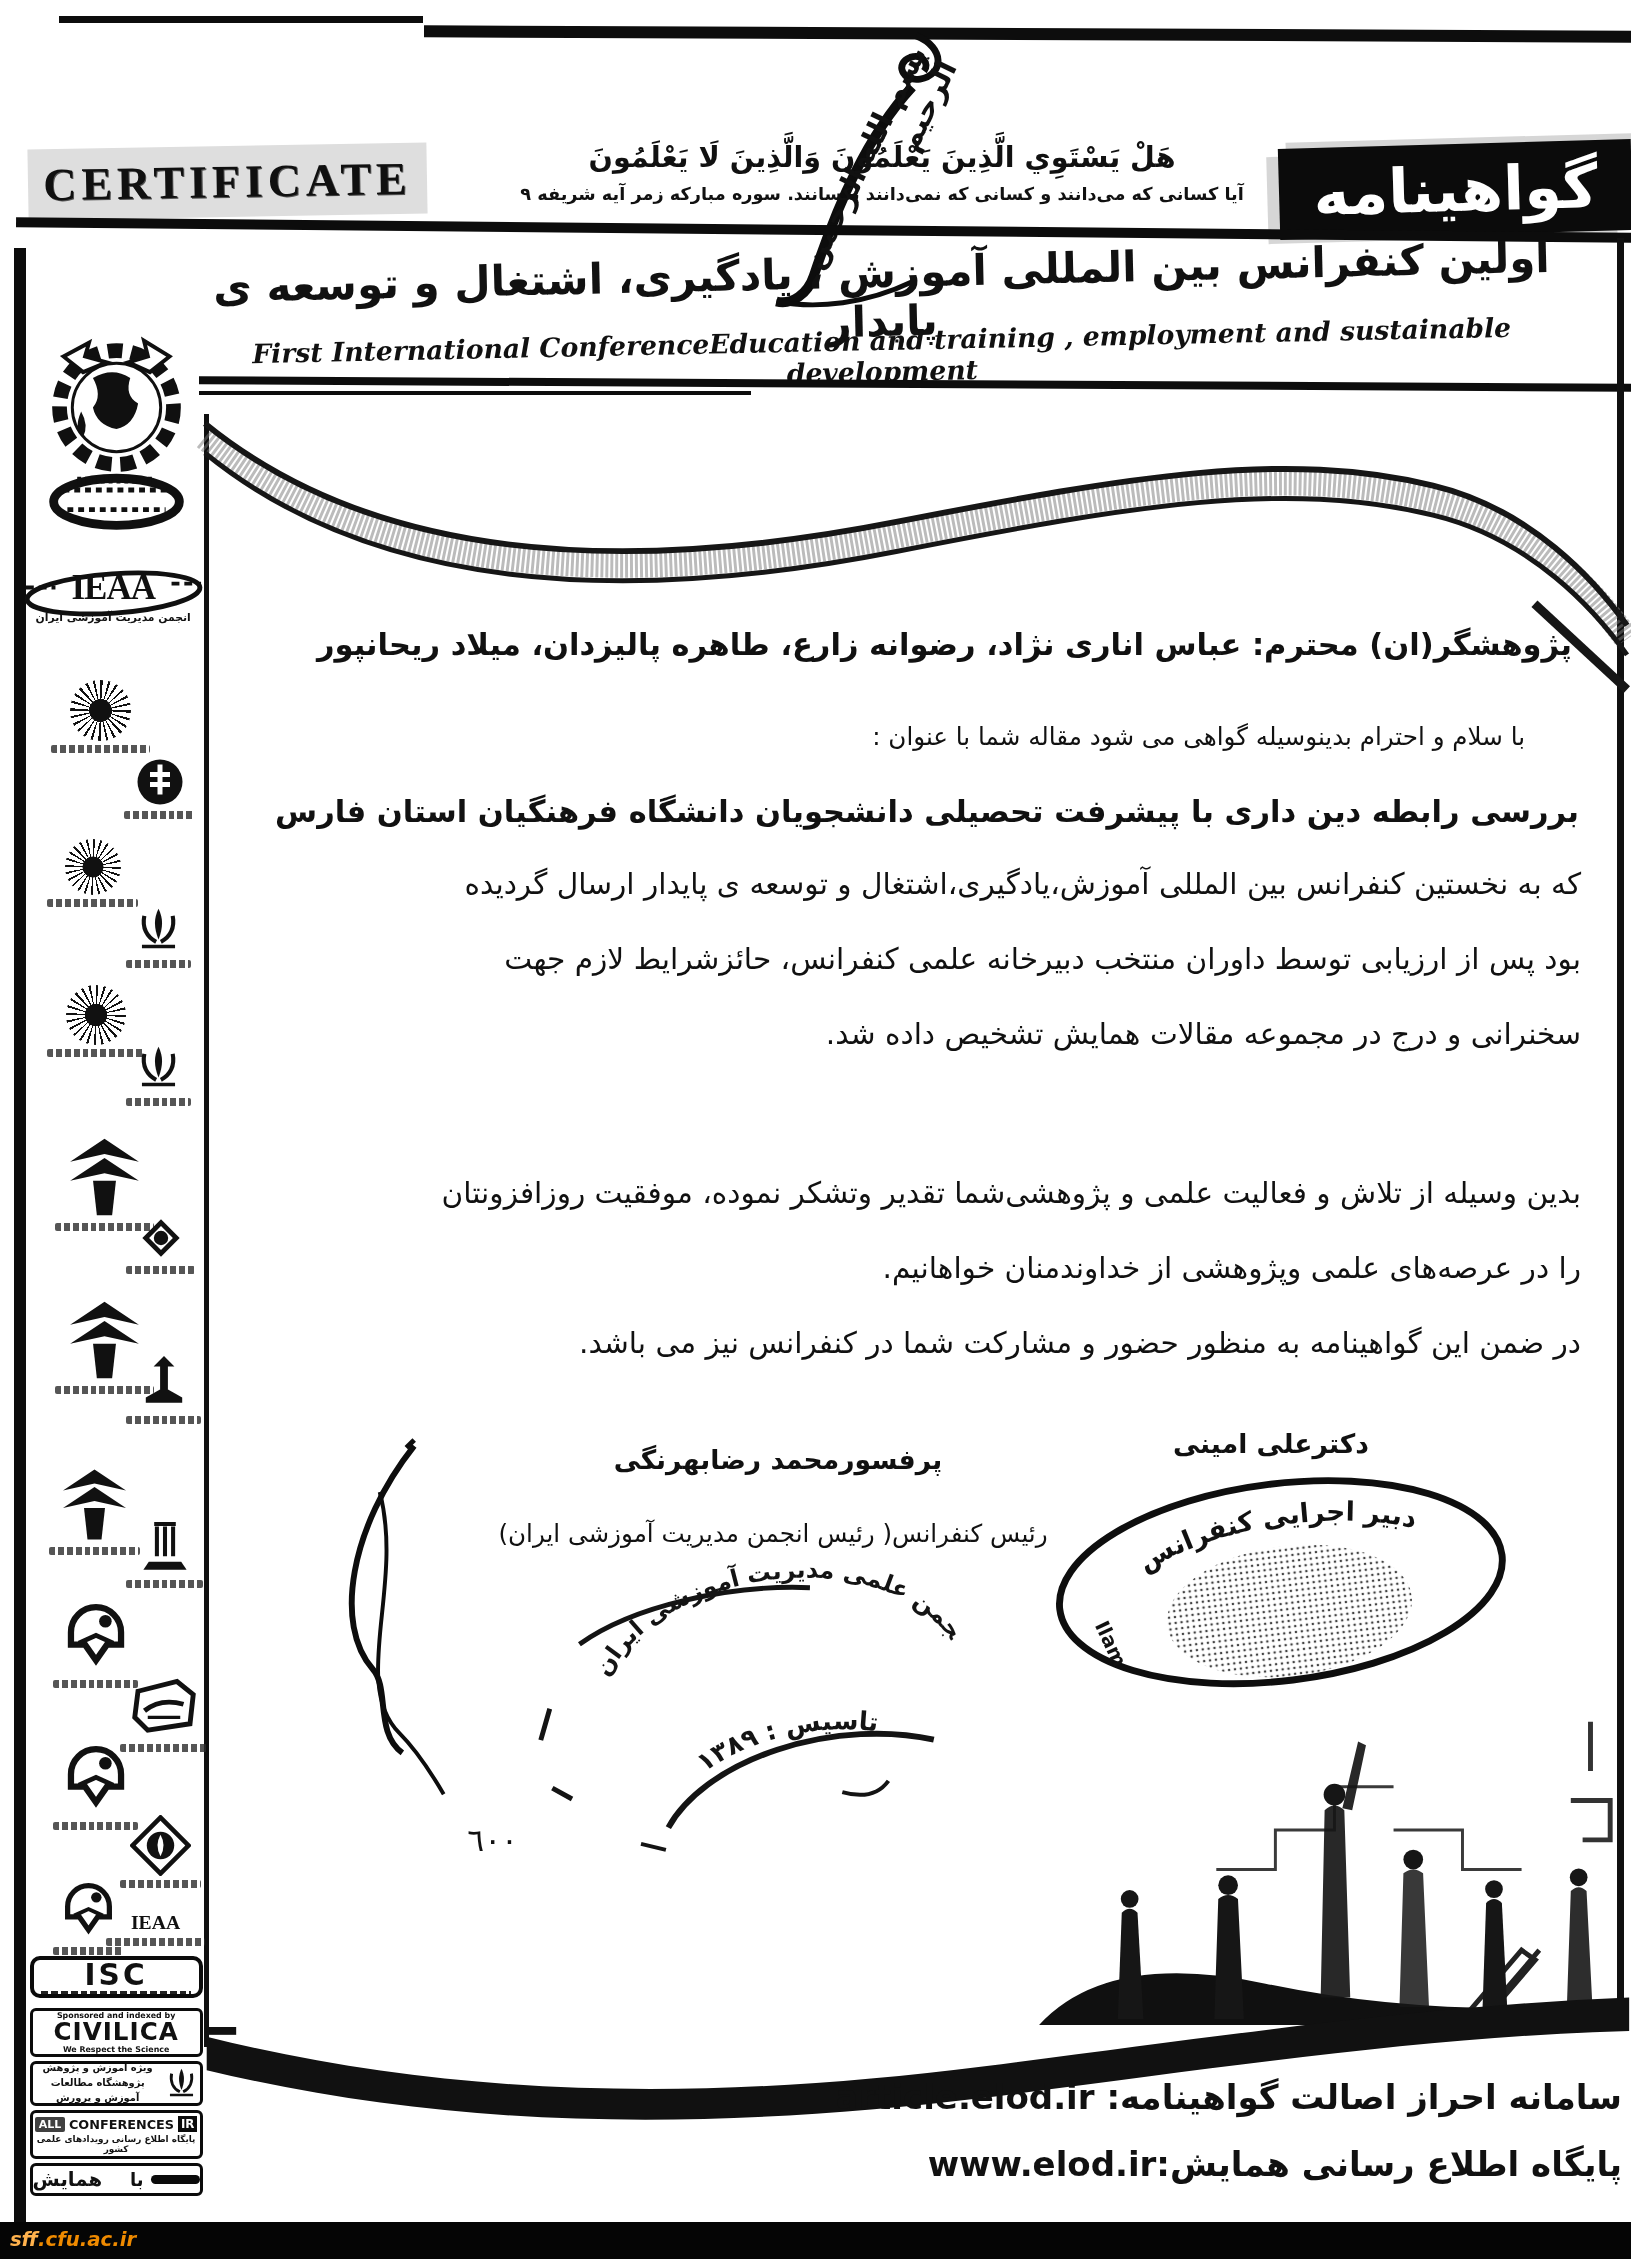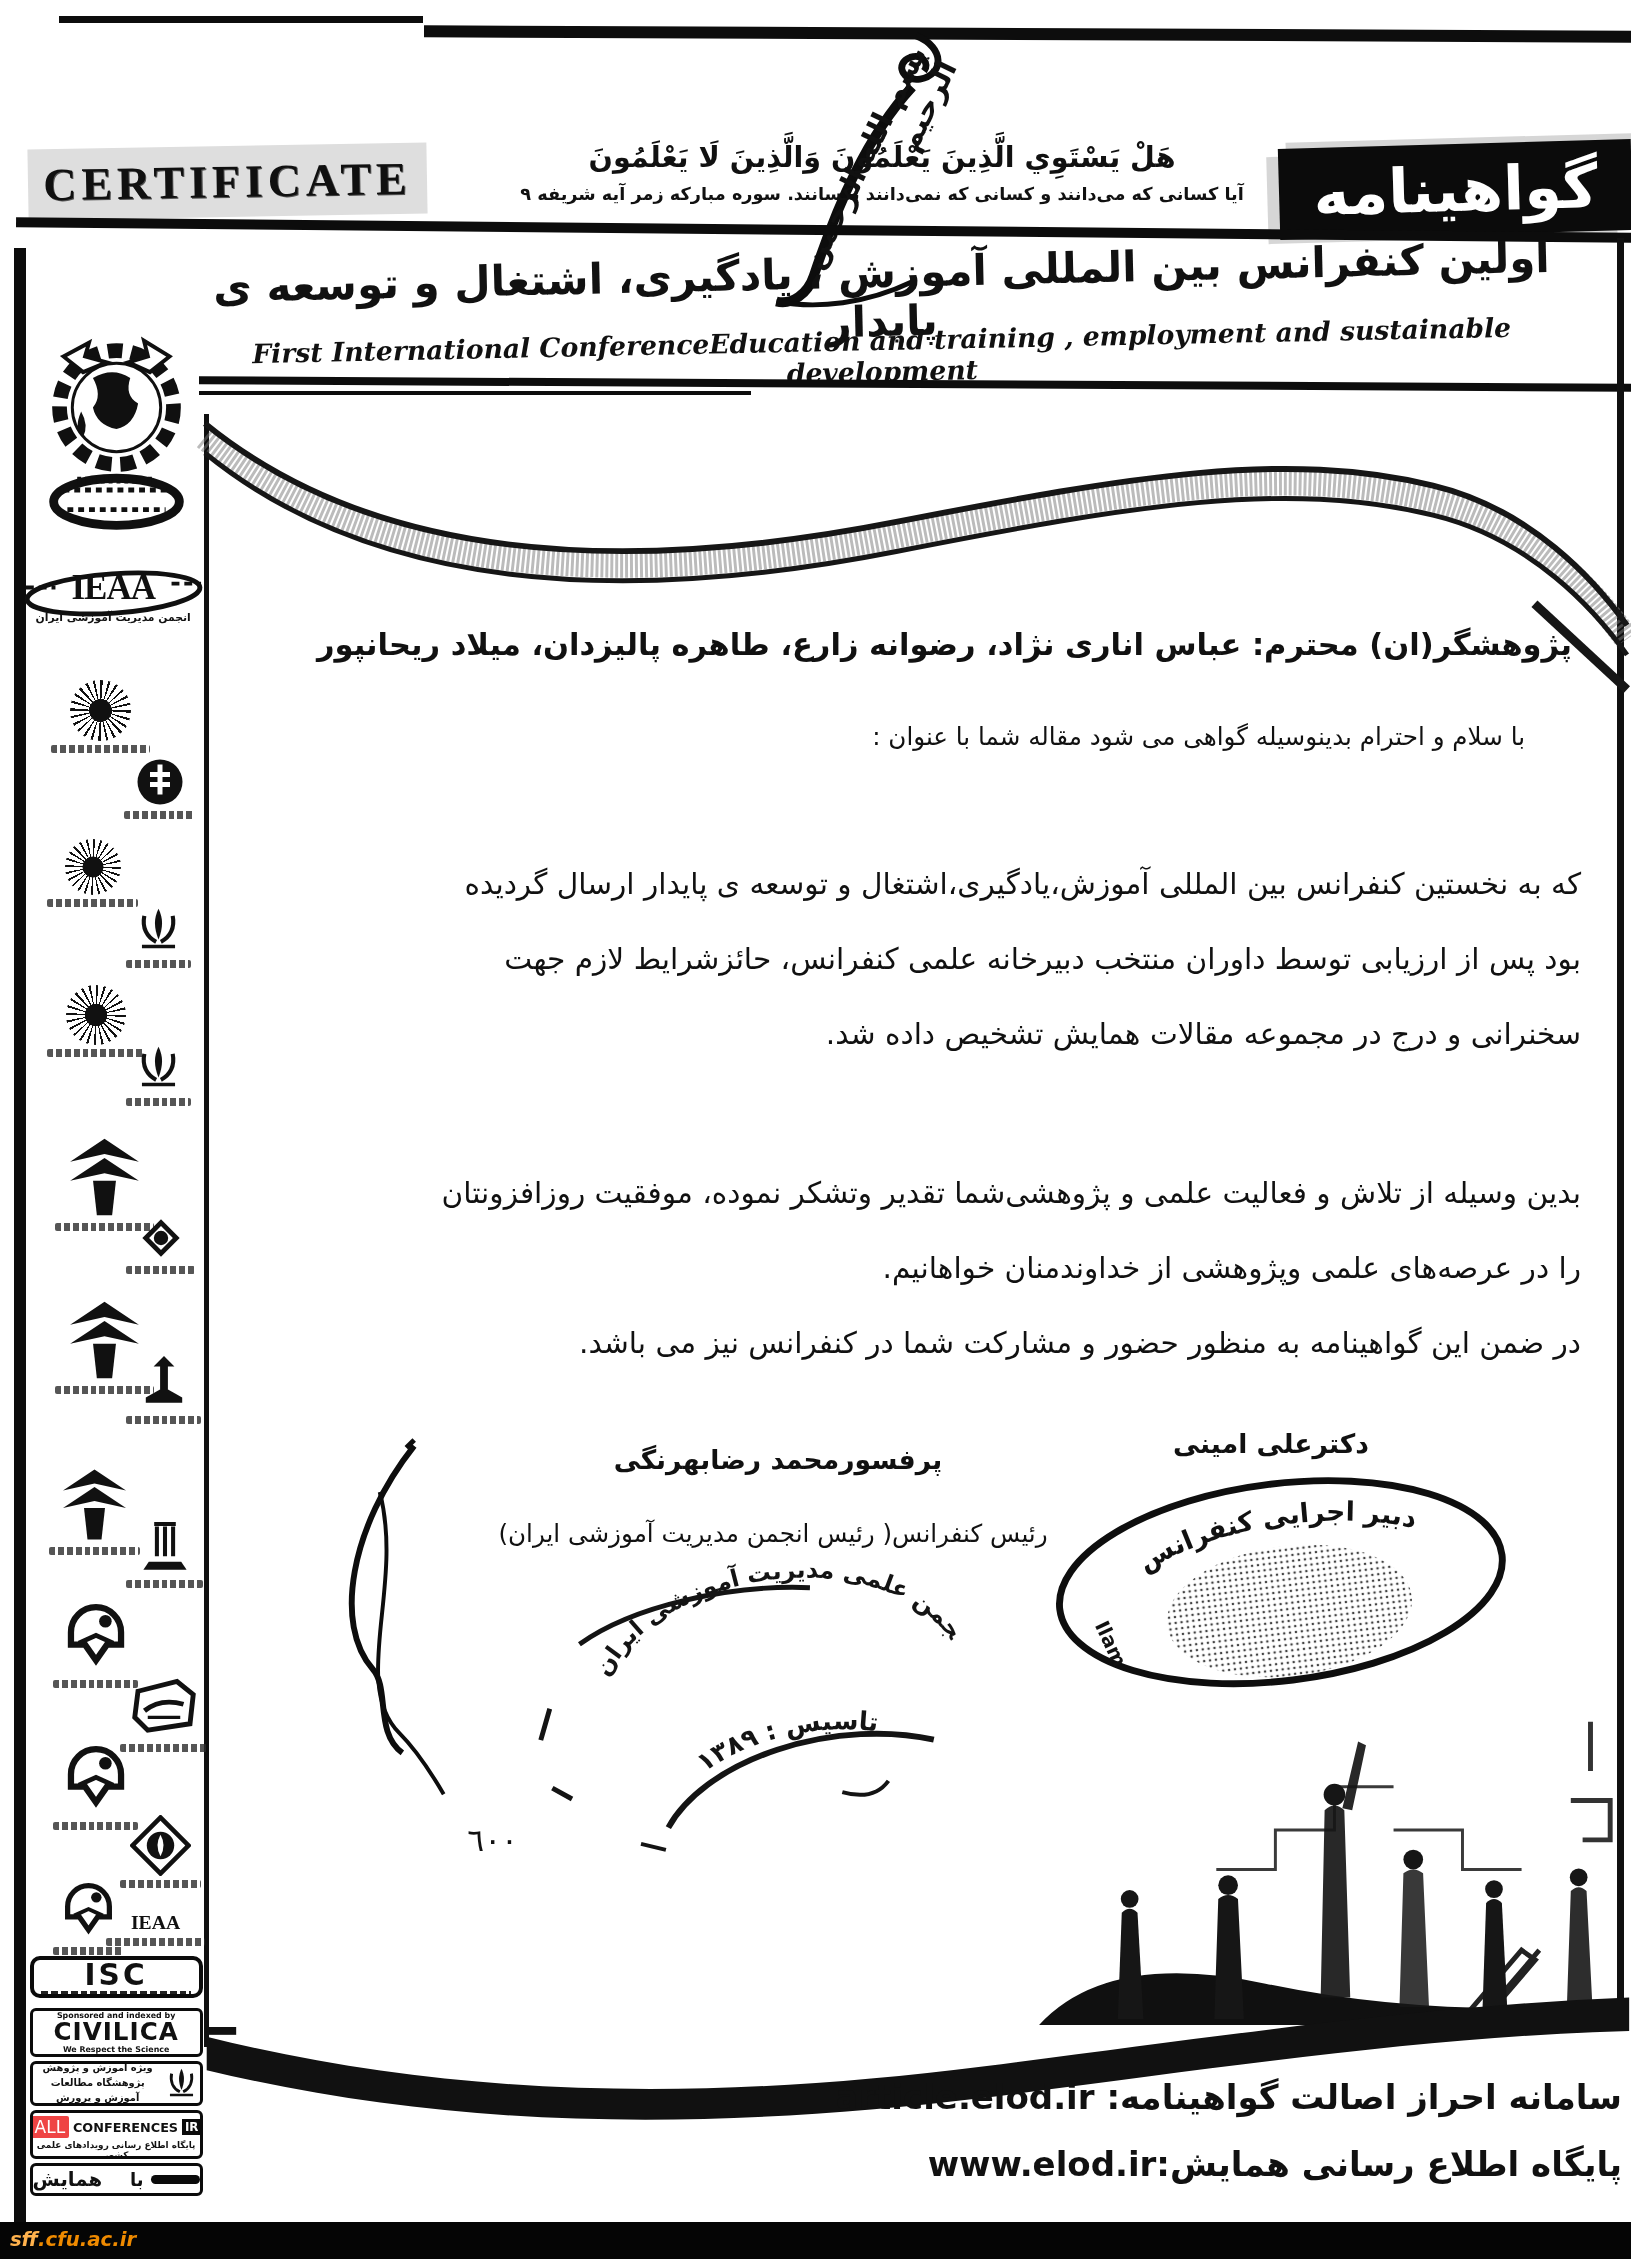--- a/index.html
+++ b/index.html
@@ -50,21 +50,21 @@
   #isc-box{top:1956px;height:42px;border-width:4.9px;border-radius:9.9px;}
   #isc-box .big{font-size:29.6px;font-weight:bold;letter-spacing:3px;line-height:1.05;}
   .tinybar{height:4.9px;margin:0 7.9px;background:repeating-linear-gradient(90deg,#222 0 6.9px,transparent 6.9px 9.9px);}
   #civilica-box{top:2008px;height:49px;border-width:3px;}
   #civilica-box .t{font-size:7.9px;font-weight:bold;}
   #civilica-box .big{font-size:24.6px;font-weight:bold;letter-spacing:1px;line-height:1;}
   #research-box{top:2061px;height:45px;border-width:3px;display:flex;flex-direction:row-reverse;align-items:center;gap:3.9px;padding:2px;}
   #research-box .lines{flex:1;font-size:9.9px;font-weight:bold;line-height:1.5;}
   #allconf-box{top:2110px;height:49px;border-width:3px;padding-top:3px;}
   #allconf-row{display:flex;align-items:center;justify-content:center;gap:3.9px;}
-  #allconf-badge{background:#ef4444;color:#fff;font-size:17px;font-weight:normal;padding:1px 3.9px;border-radius:2px;}
+  #allconf-badge{background:#404040;color:#fff;font-size:11px;font-weight:bold;padding:1px 3.9px;border-radius:2px;}
   #allconf-label{font-size:12.8px;font-weight:bold;letter-spacing:0;}
   #allconf-suffix{font-size:11.8px;font-weight:bold;background:#0b0b0b;color:#fff;padding:1px 3px;}
   #allconf-cap{font-size:8.9px;font-weight:bold;margin-top:2px;}
   #hamayesh-box{top:2163px;height:33px;border-width:3px;display:flex;align-items:center;justify-content:center;gap:7.9px;}
   #hamayesh-box .h1{font-size:19.7px;font-weight:bold;}
   #hamayesh-box .h2{font-size:18px;font-weight:bold;padding-left:20px;}
   #hamayesh-pill{width:69px;height:9.9px;background:#0b0b0b;border-radius:4.9px;}
   
   #ieaa-block{left:21.7px;top:554px;width:183px;text-align:center;}
   #ieaa-acronym{position:absolute;left:0;top:13.8px;width:100%;font-size:35px;font-weight:bold;font-family:"Liberation Serif",serif;letter-spacing:-1px;}
@@ -309,20 +309,21 @@
   </div>
   <div class="abs sbox" id="hamayesh-box">
     <span class="h1 rtl">همایش</span>
     <span class="h2 rtl">با</span>
     <span id="hamayesh-pill"></span>
   </div>
 
 
   <div class="abs rtl right" id="researchers">پژوهشگر(ان) محترم: عباس اناری نژاد، رضوانه زارع، طاهره پالیزدان، میلاد ریحانپور</div>
   <div class="abs rtl right" id="greeting">با سلام و احترام بدینوسیله گواهی می شود مقاله شما با عنوان :</div>
+  <div class="abs rtl right" id="paper-title">بررسی رابطه دین داری با پیشرفت تحصیلی دانشجویان دانشگاه فرهنگیان استان فارس</div>
   <div class="abs rtl right doc pline" style="top:867px;">که به نخستین کنفرانس بین المللی آموزش،یادگیری،اشتغال و توسعه ی پایدار ارسال گردیده</div>
   <div class="abs rtl right doc pline" style="top:942px;">بود پس از ارزیابی توسط داوران منتخب دبیرخانه علمی کنفرانس، حائزشرایط لازم جهت</div>
   <div class="abs rtl right doc pline" style="top:1017px;">سخنرانی و درج در مجموعه مقالات همایش تشخیص داده شد.</div>
   <div class="abs rtl right doc pline" style="top:1176px;">بدین وسیله از تلاش و فعالیت علمی و پژوهشی‌شما تقدیر وتشکر نموده، موفقیت روزافزونتان</div>
   <div class="abs rtl right doc pline" style="top:1251px;">را در عرصه‌های علمی وپژوهشی از خداوندمنان خواهانیم.</div>
   <div class="abs rtl right doc pline" style="top:1326px;">در ضمن این گواهینامه به منظور حضور و مشارکت شما در کنفرانس نیز می باشد.</div>
 
   <div class="abs rtl center" id="sig-left-name">پرفسورمحمد رضابهرنگی</div>
   <div class="abs rtl center" id="sig-left-role">رئیس کنفرانس( رئیس انجمن مدیریت آموزشی ایران)</div>
   <div class="abs rtl center" id="sig-right-name">دکترعلی امینی</div>

